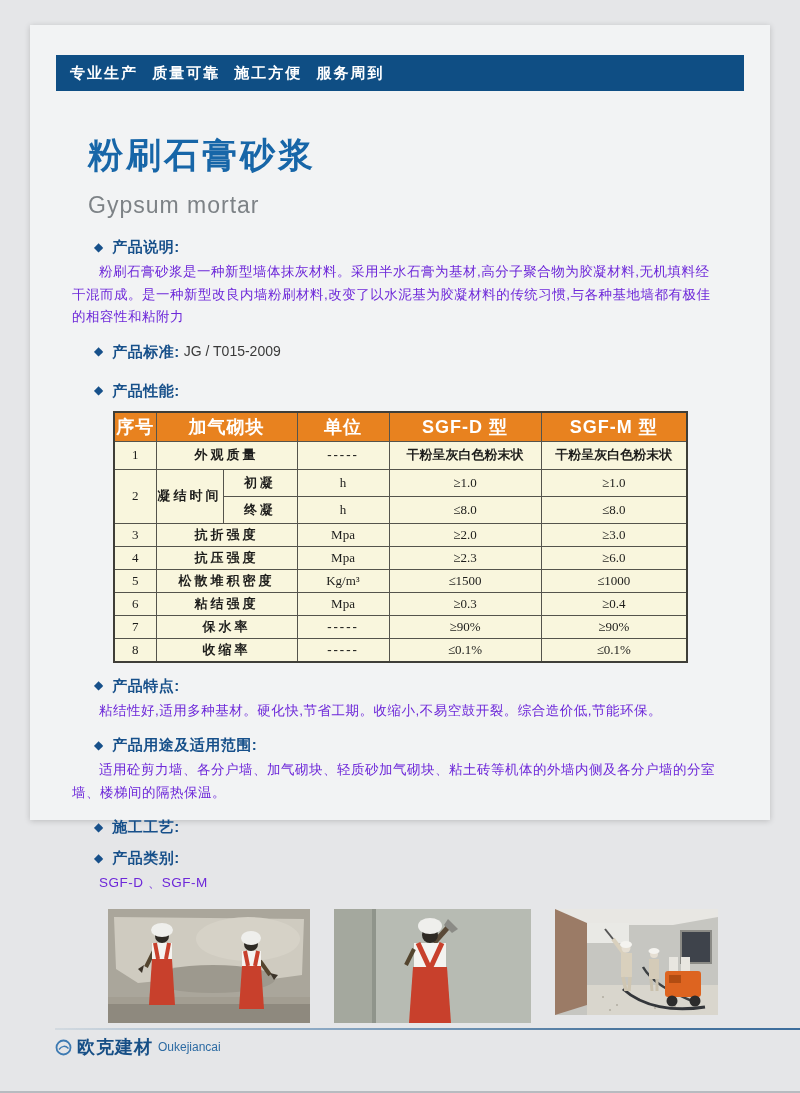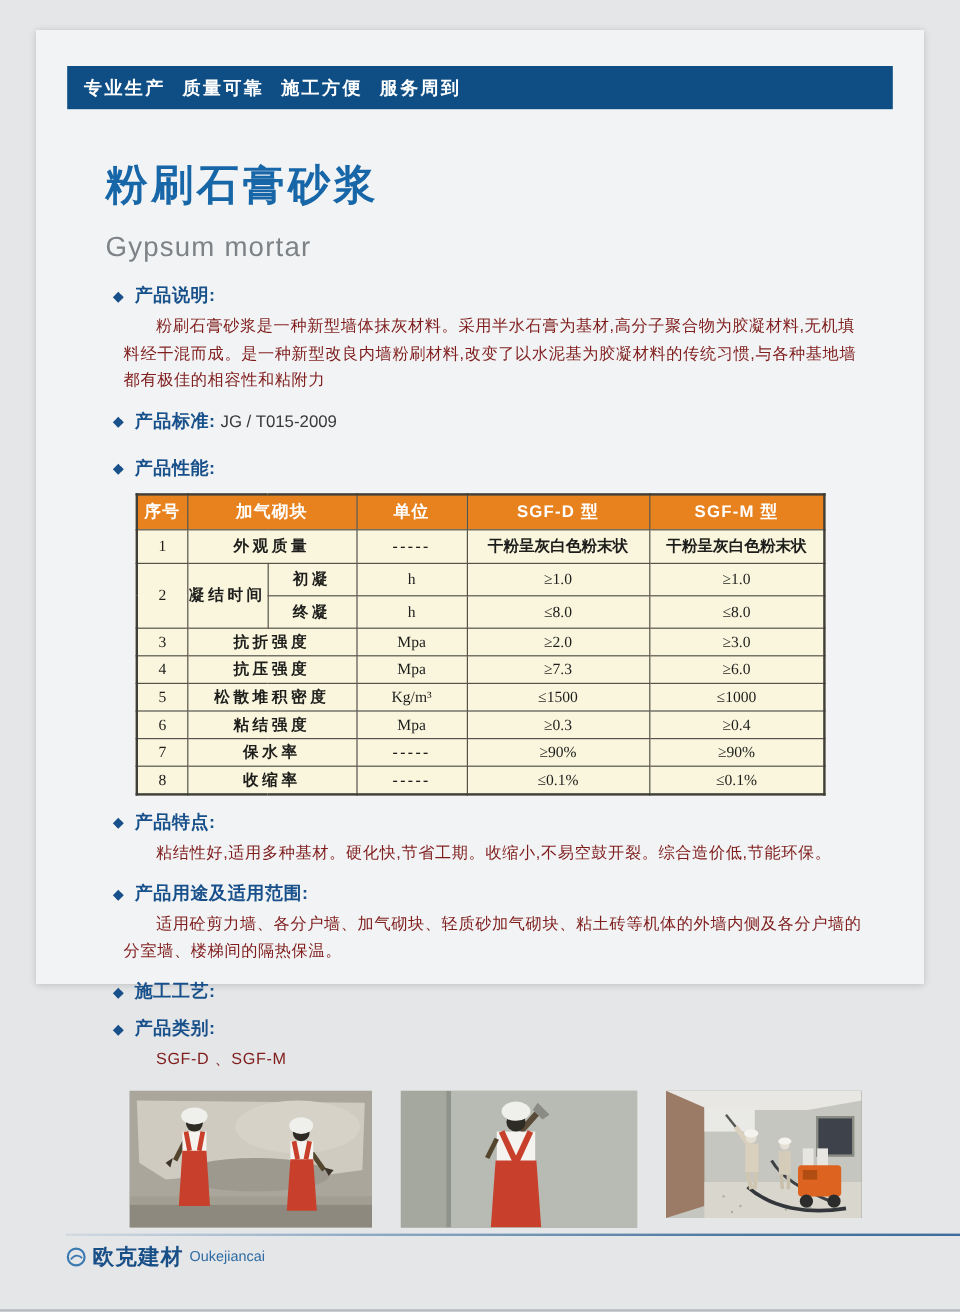--- a/index.html
+++ b/index.html
@@ -21,34 +21,34 @@
   }
   
   .title-cn{margin:46px 0 16px 58px;font-size:35px;line-height:1;font-weight:bold;color:#1766a8;letter-spacing:3px;}
   .title-en{margin:21px 0 0 58px;font-size:23px;line-height:1.1;color:#7d8286;letter-spacing:1px;}
   
   .sec{display:flex;align-items:center;margin-left:64px;}
   .diamond{color:#17508a;font-size:12px;margin-right:9px;line-height:1;}
   .sec-label{color:#17508a;font-weight:bold;font-size:15px;letter-spacing:.5px;line-height:1.4;text-align:right;}
   .sec-value{color:#3a3a3a;font-size:14px;margin-left:4px;line-height:1.4;}
   .para{
-    margin:4px 50px 0 73px;font-size:13.5px;line-height:22.5px;color:#7f1d1d;
+    margin:4px 50px 0 42px;font-size:13.5px;line-height:22.5px;color:#6d28d9;
     text-indent:2em;letter-spacing:.5px;
   }
   .mt18{margin-top:18px}.mt12{margin-top:12px}.mt10{margin-top:10px}
   
   table.perf{
     border-collapse:collapse;table-layout:fixed;width:573px;margin:10px 0 0 83px;
     background:#f9f6dd;font-family:"Liberation Serif","DejaVu Serif",serif;color:#1d1d1b;
     border:2px solid #3f3e38;
   }
   table.perf th,table.perf td{border:1px solid #55544c;text-align:center;vertical-align:middle;padding:0;}
   table.perf thead th{
     background:#e8821f;color:#ffffff;height:28px;
-    font-family:"Liberation Sans","DejaVu Sans",sans-serif;font-weight:bold;font-size:14px;letter-spacing:1px;
+    font-family:"Liberation Sans","DejaVu Sans",sans-serif;font-weight:bold;font-size:18px;letter-spacing:1px;
   }
   table.perf td{font-size:13px;}
   tr.row-tall td{height:27px;}
   tr.row-sub td{height:26px;}
   tr.row-std td{height:22px;}
   td.name{font-weight:bold;letter-spacing:3px;}
   td.dash{letter-spacing:2px;font-weight:bold;}
   td.small{font-size:11px;font-weight:bold;letter-spacing:0;}
   
   .photos{display:flex;align-items:flex-start;margin:14px 0 0 78px;}
@@ -136,21 +136,21 @@
         <td>3</td>
         <td colspan="2" class="name">抗折强度</td>
         <td>Mpa</td>
         <td>≥2.0</td>
         <td>≥3.0</td>
       </tr>
       <tr class="row-std">
         <td>4</td>
         <td colspan="2" class="name">抗压强度</td>
         <td>Mpa</td>
-        <td>≥7.3</td>
+        <td>≥2.3</td>
         <td>≥6.0</td>
       </tr>
       <tr class="row-std">
         <td>5</td>
         <td colspan="2" class="name">松散堆积密度</td>
         <td>Kg/m³</td>
         <td>≤1500</td>
         <td>≤1000</td>
       </tr>
       <tr class="row-std">

